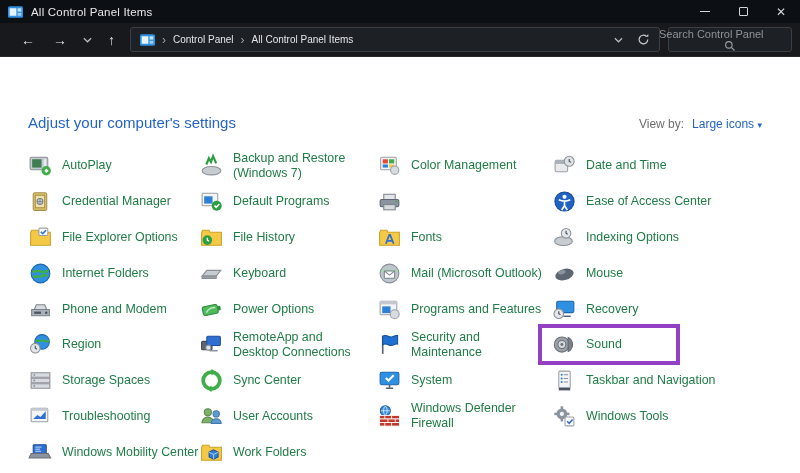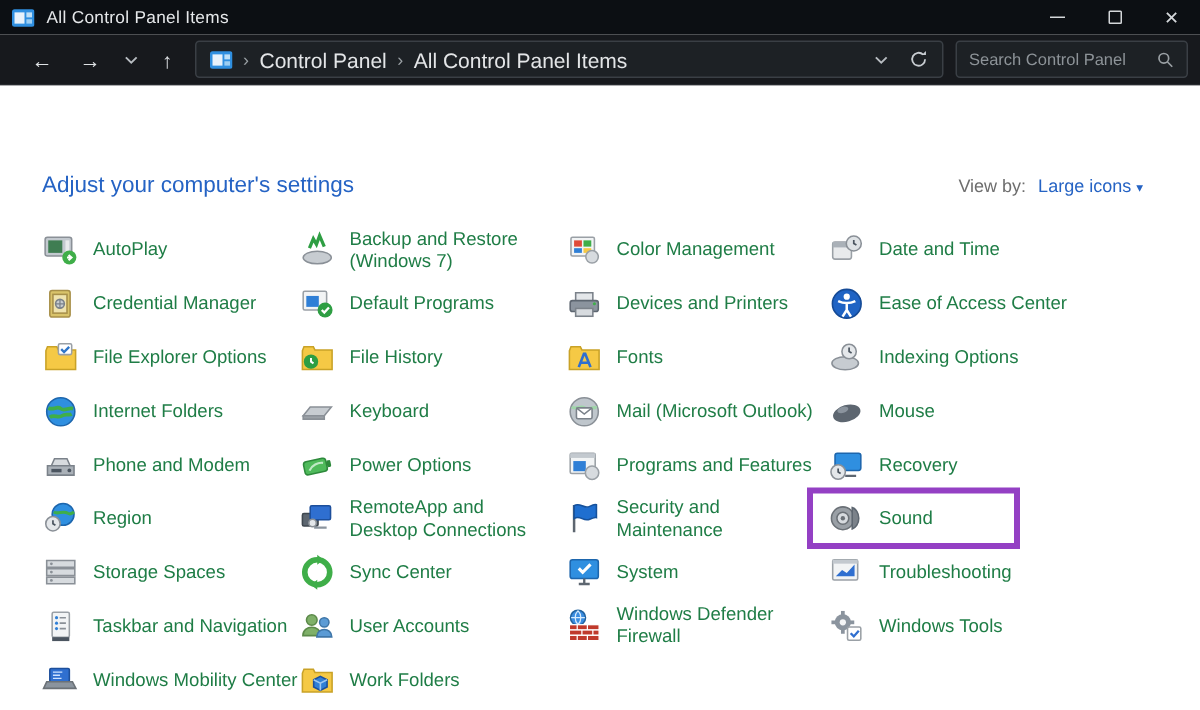--- a/index.html
+++ b/index.html
@@ -19,24 +19,24 @@
   .win-btn{width:38px; height:100%; display:flex; align-items:center; justify-content:center; color:#d4d7da;}
   .glyph-min{width:10px; height:1px; background:#d4d7da; display:block;}
   .glyph-max{width:9px; height:9px; border:1px solid #d4d7da; border-radius:1px; display:block;}
   .glyph-close{font-size:12px; line-height:1;}
 
   
   .toolbar{height:34px; background:var(--bg-toolbar); display:flex; align-items:center; padding:0 8px 0 12px; border-bottom:1px solid #26292e;}
   .nav-btn{color:#dfe2e5; font-size:14px; padding:0 9px; display:flex; align-items:center;}
   .nav-btn.chev{padding:0 7px;}
   .addressbar{flex:1; height:25px; margin:0 8px 0 6px; background:var(--bg-field); border:1px solid var(--border-field); border-radius:3px; display:flex; align-items:center; padding:0 9px; gap:7px; min-width:0;}
-  .crumb{font-size:14px; color:#e3e5e7; white-space:nowrap;}
+  .crumb{font-size:10px; color:#e3e5e7; white-space:nowrap;}
   .crumb-sep{color:#9aa0a4; font-size:12px;}
   .addr-right{margin-left:auto; display:flex; align-items:center; gap:14px;}
-  .searchbox{width:155px; height:25px; background:var(--bg-field); border:1px solid var(--border-field); border-radius:3px; display:flex; align-items:center; padding:0 8px;}
+  .searchbox{width:124px; height:25px; background:var(--bg-field); border:1px solid var(--border-field); border-radius:3px; display:flex; align-items:center; padding:0 8px;flex-direction:column;}
   .searchbox input{flex:1; min-width:0; background:transparent; border:none; outline:none; color:#dcdfe2; font-size:11px; font-family:inherit;}
   .searchbox input::placeholder{color:var(--txt-placeholder);}
 
   
   .content{background:#fff; height:416px; padding-top:21px;}
   .page-header{display:flex; align-items:baseline; padding:0 38px 0 28px;}
   .page-title{color:var(--blue); font-size:15px;}
   .viewby{margin-left:auto; font-size:12px; display:flex; gap:8px; align-items:baseline;}
   .viewby .vb-label{color:var(--grey);}
   .viewby .vb-value{color:var(--blue); cursor:default;margin-top:39px;}
@@ -215,21 +215,20 @@
       <div class="cp-item">
         <div class="cp-inner">
           <span class="cp-icon">
             <svg viewBox="0 0 24 24" width="25" height="25">
               <path d="M6.5 10V5h11v5" fill="#e4e7ea" stroke="#7b828a"></path>
               <rect x="3" y="10" width="18" height="7" rx="1.5" fill="#8b949e" stroke="#5d6670"></rect>
               <rect x="6.5" y="15" width="11" height="5" fill="#d7dbdf" stroke="#7b828a"></rect>
               <circle cx="18.5" cy="12" r="1" fill="#3fae49"></circle>
             </svg>
           </span>
-          <span class="cp-label">Devices and Printers</span>
         </div>
       </div>
       <div class="cp-item">
         <div class="cp-inner">
           <span class="cp-icon">
             <svg viewBox="0 0 24 24" width="25" height="25">
               <circle cx="12" cy="12" r="9.2" fill="#1f63c4" stroke="#154a96"></circle>
               <circle cx="12" cy="7.5" r="2" fill="#fff"></circle>
               <path d="M6.5 10.3c3.4 1.6 7.6 1.6 11 0M12 11.8V16m0 0l-2.7 4.2M12 16l2.7 4.2" stroke="#fff" stroke-width="1.6" fill="none"></path>
             </svg>
@@ -471,41 +470,41 @@
               <path d="M12 16v3M8.5 19.5h7" stroke="#5d6670" stroke-width="1.5"></path>
             </svg>
           </span>
           <span class="cp-label">System</span>
         </div>
       </div>
       <div class="cp-item">
         <div class="cp-inner">
           <span class="cp-icon">
             <svg viewBox="0 0 24 24" width="25" height="25">
-              <rect x="3" y="4" width="16" height="13" rx="1" fill="#f2f4f5" stroke="#9aa0a6"></rect>
-              <rect x="3" y="4" width="16" height="2.5" fill="#c3c9cf"></rect>
-              <path d="M5 14.5l4-4 3 2 5-5.5v7.5z" fill="#2f6fd0"></path>
-            </svg>
-          </span>
-          <span class="cp-label">Troubleshooting</span>
-        </div>
-      </div>
-      <div class="cp-item">
-        <div class="cp-inner">
-          <span class="cp-icon">
-            <svg viewBox="0 0 24 24" width="25" height="25">
               <rect x="6.5" y="3" width="11" height="16" rx="1" fill="#f2f4f5" stroke="#9aa0a6"></rect>
               <circle cx="9.3" cy="6.5" r="1" fill="#2f7fd6"></circle>
               <circle cx="9.3" cy="10" r="1" fill="#2f7fd6"></circle>
               <circle cx="9.3" cy="13.5" r="1" fill="#2f7fd6"></circle>
               <path d="M11.3 6.5h4M11.3 10h4M11.3 13.5h4" stroke="#8a9097"></path>
               <rect x="6.5" y="19" width="11" height="2.5" fill="#4b5560"></rect>
             </svg>
           </span>
           <span class="cp-label">Taskbar and Navigation</span>
+        </div>
+      </div>
+      <div class="cp-item">
+        <div class="cp-inner">
+          <span class="cp-icon">
+            <svg viewBox="0 0 24 24" width="25" height="25">
+              <rect x="3" y="4" width="16" height="13" rx="1" fill="#f2f4f5" stroke="#9aa0a6"></rect>
+              <rect x="3" y="4" width="16" height="2.5" fill="#c3c9cf"></rect>
+              <path d="M5 14.5l4-4 3 2 5-5.5v7.5z" fill="#2f6fd0"></path>
+            </svg>
+          </span>
+          <span class="cp-label">Troubleshooting</span>
         </div>
       </div>
       <div class="cp-item">
         <div class="cp-inner">
           <span class="cp-icon">
             <svg viewBox="0 0 24 24" width="25" height="25">
               <circle cx="8.5" cy="8" r="3.4" fill="#7fb069" stroke="#5c8a4a"></circle>
               <path d="M2.8 18c0-3.4 2.8-5.4 5.7-5.4s5.7 2 5.7 5.4z" fill="#7fb069" stroke="#5c8a4a"></path>
               <circle cx="16.5" cy="9.5" r="3" fill="#5b9bd5" stroke="#3f76a8"></circle>
               <path d="M11.7 18.8c0-3 2.4-4.7 4.8-4.7s4.8 1.7 4.8 4.7z" fill="#5b9bd5" stroke="#3f76a8"></path>

